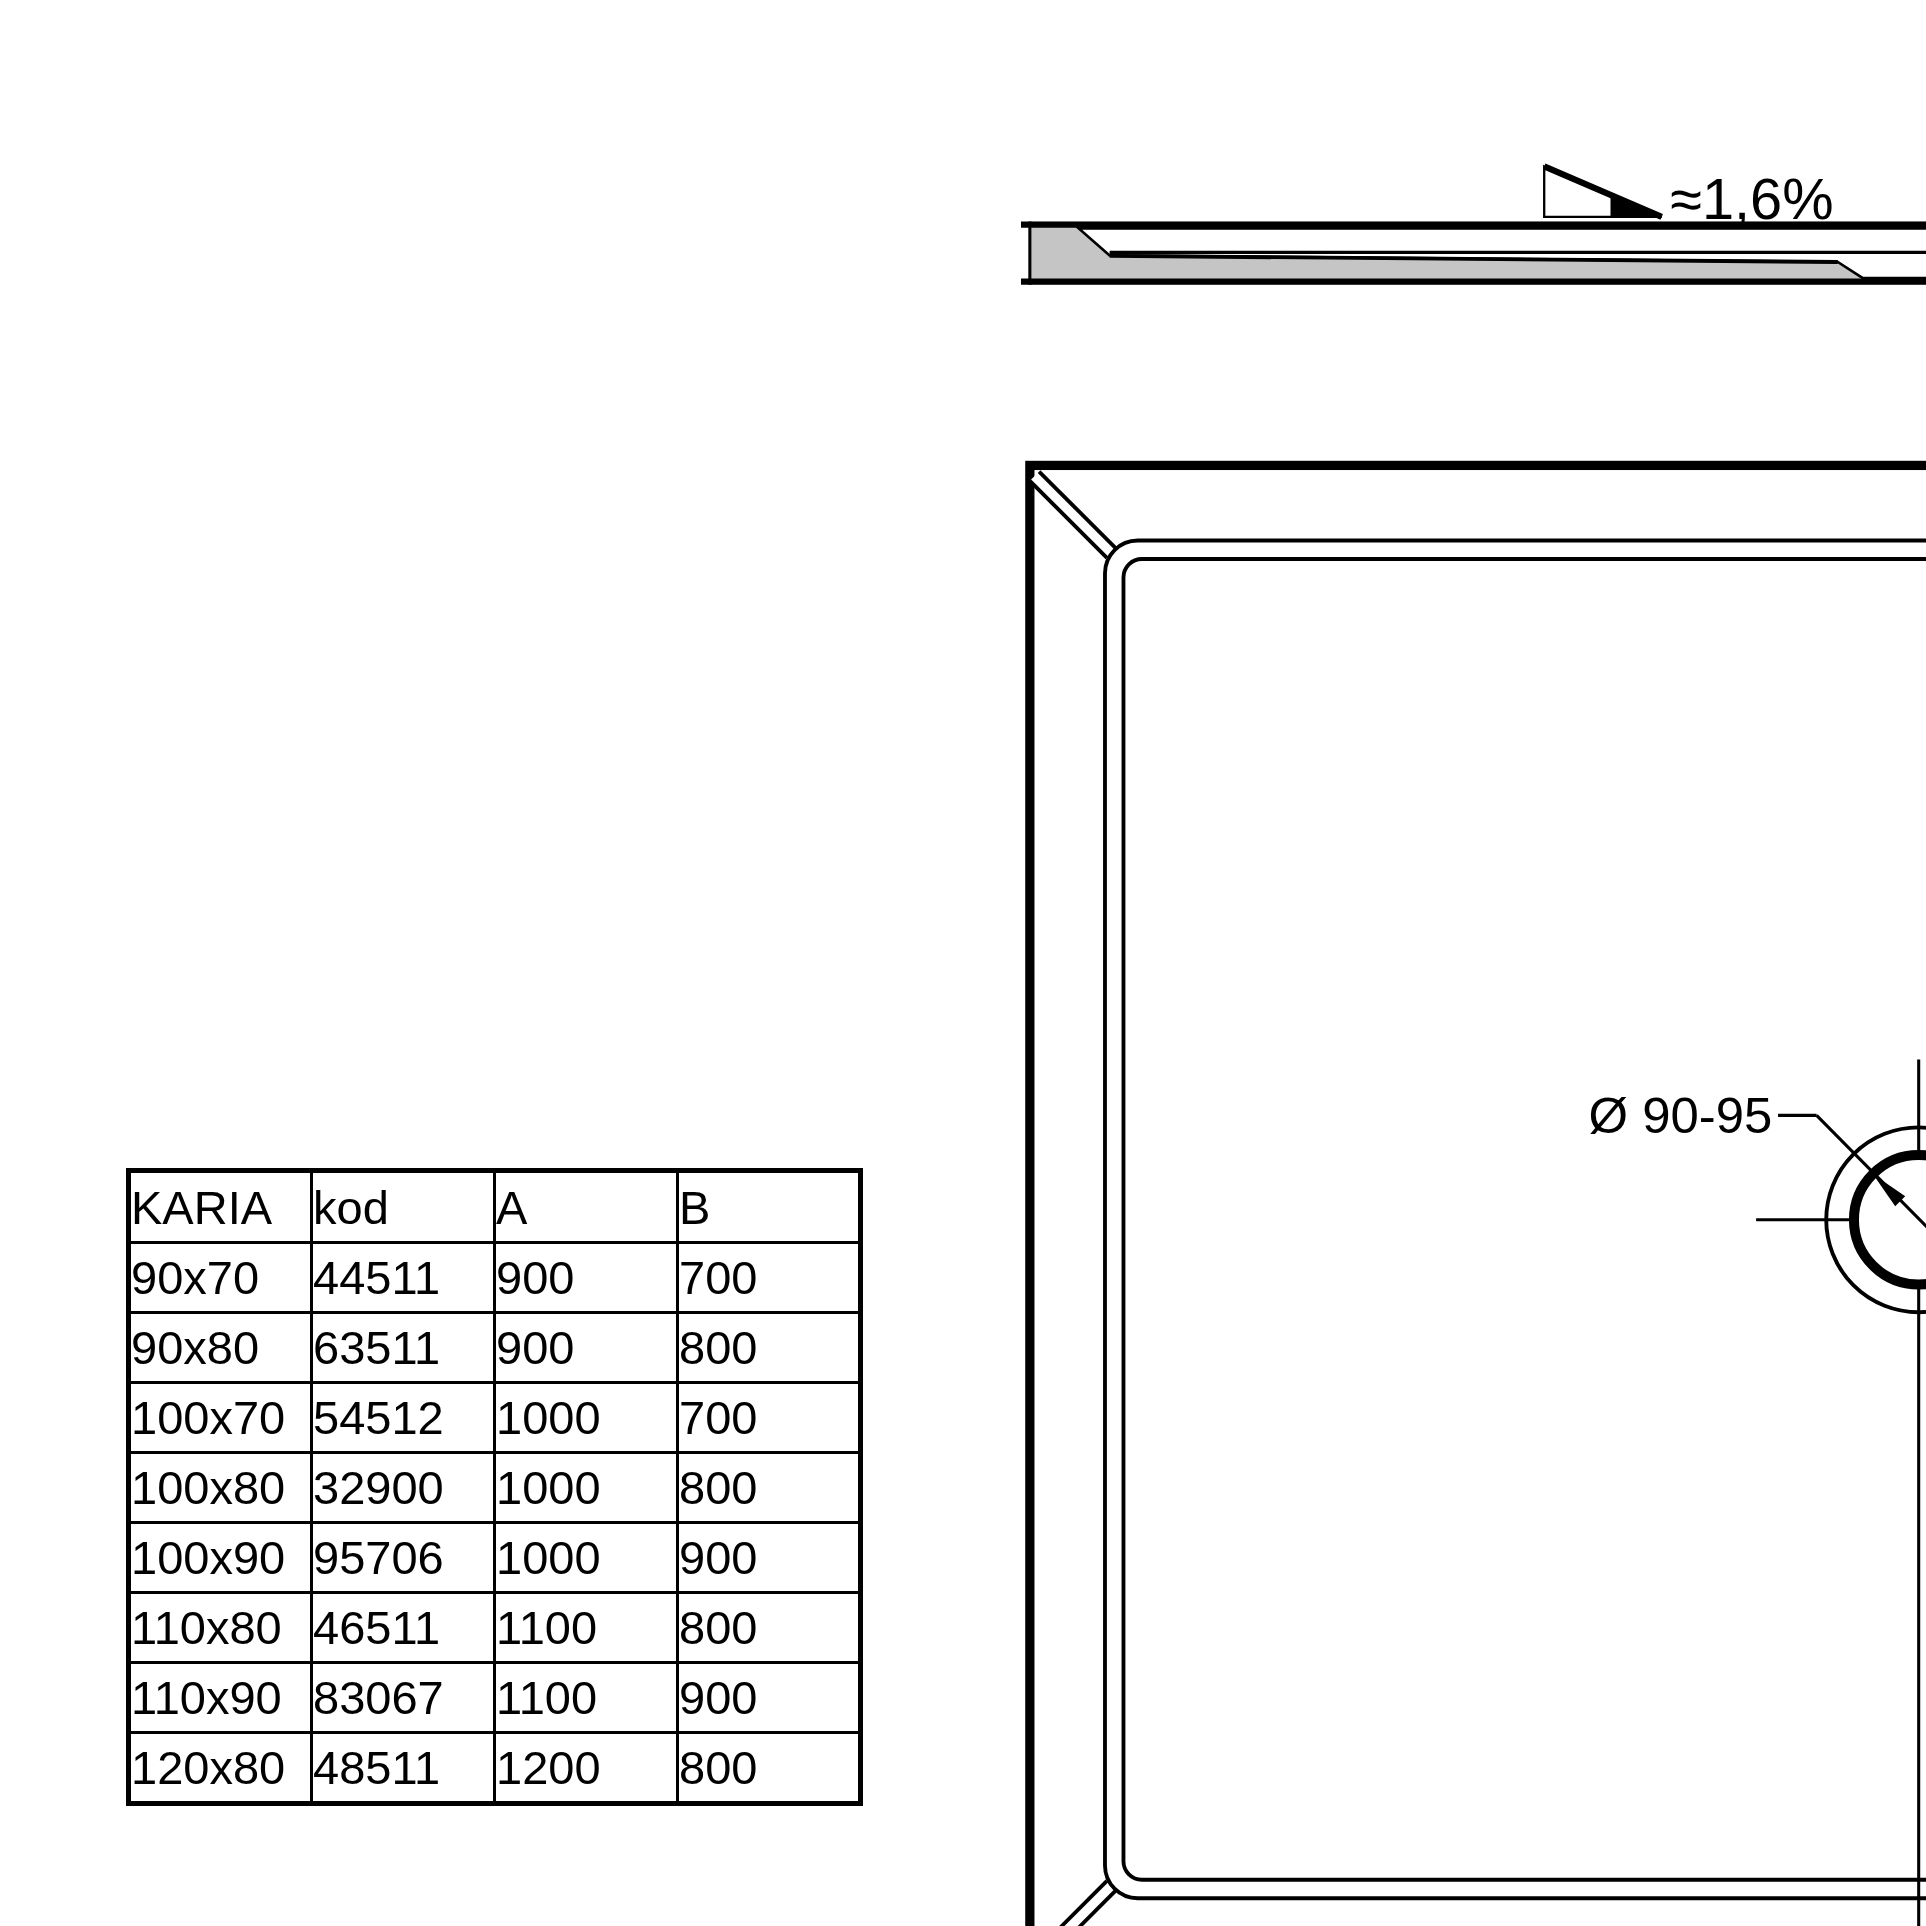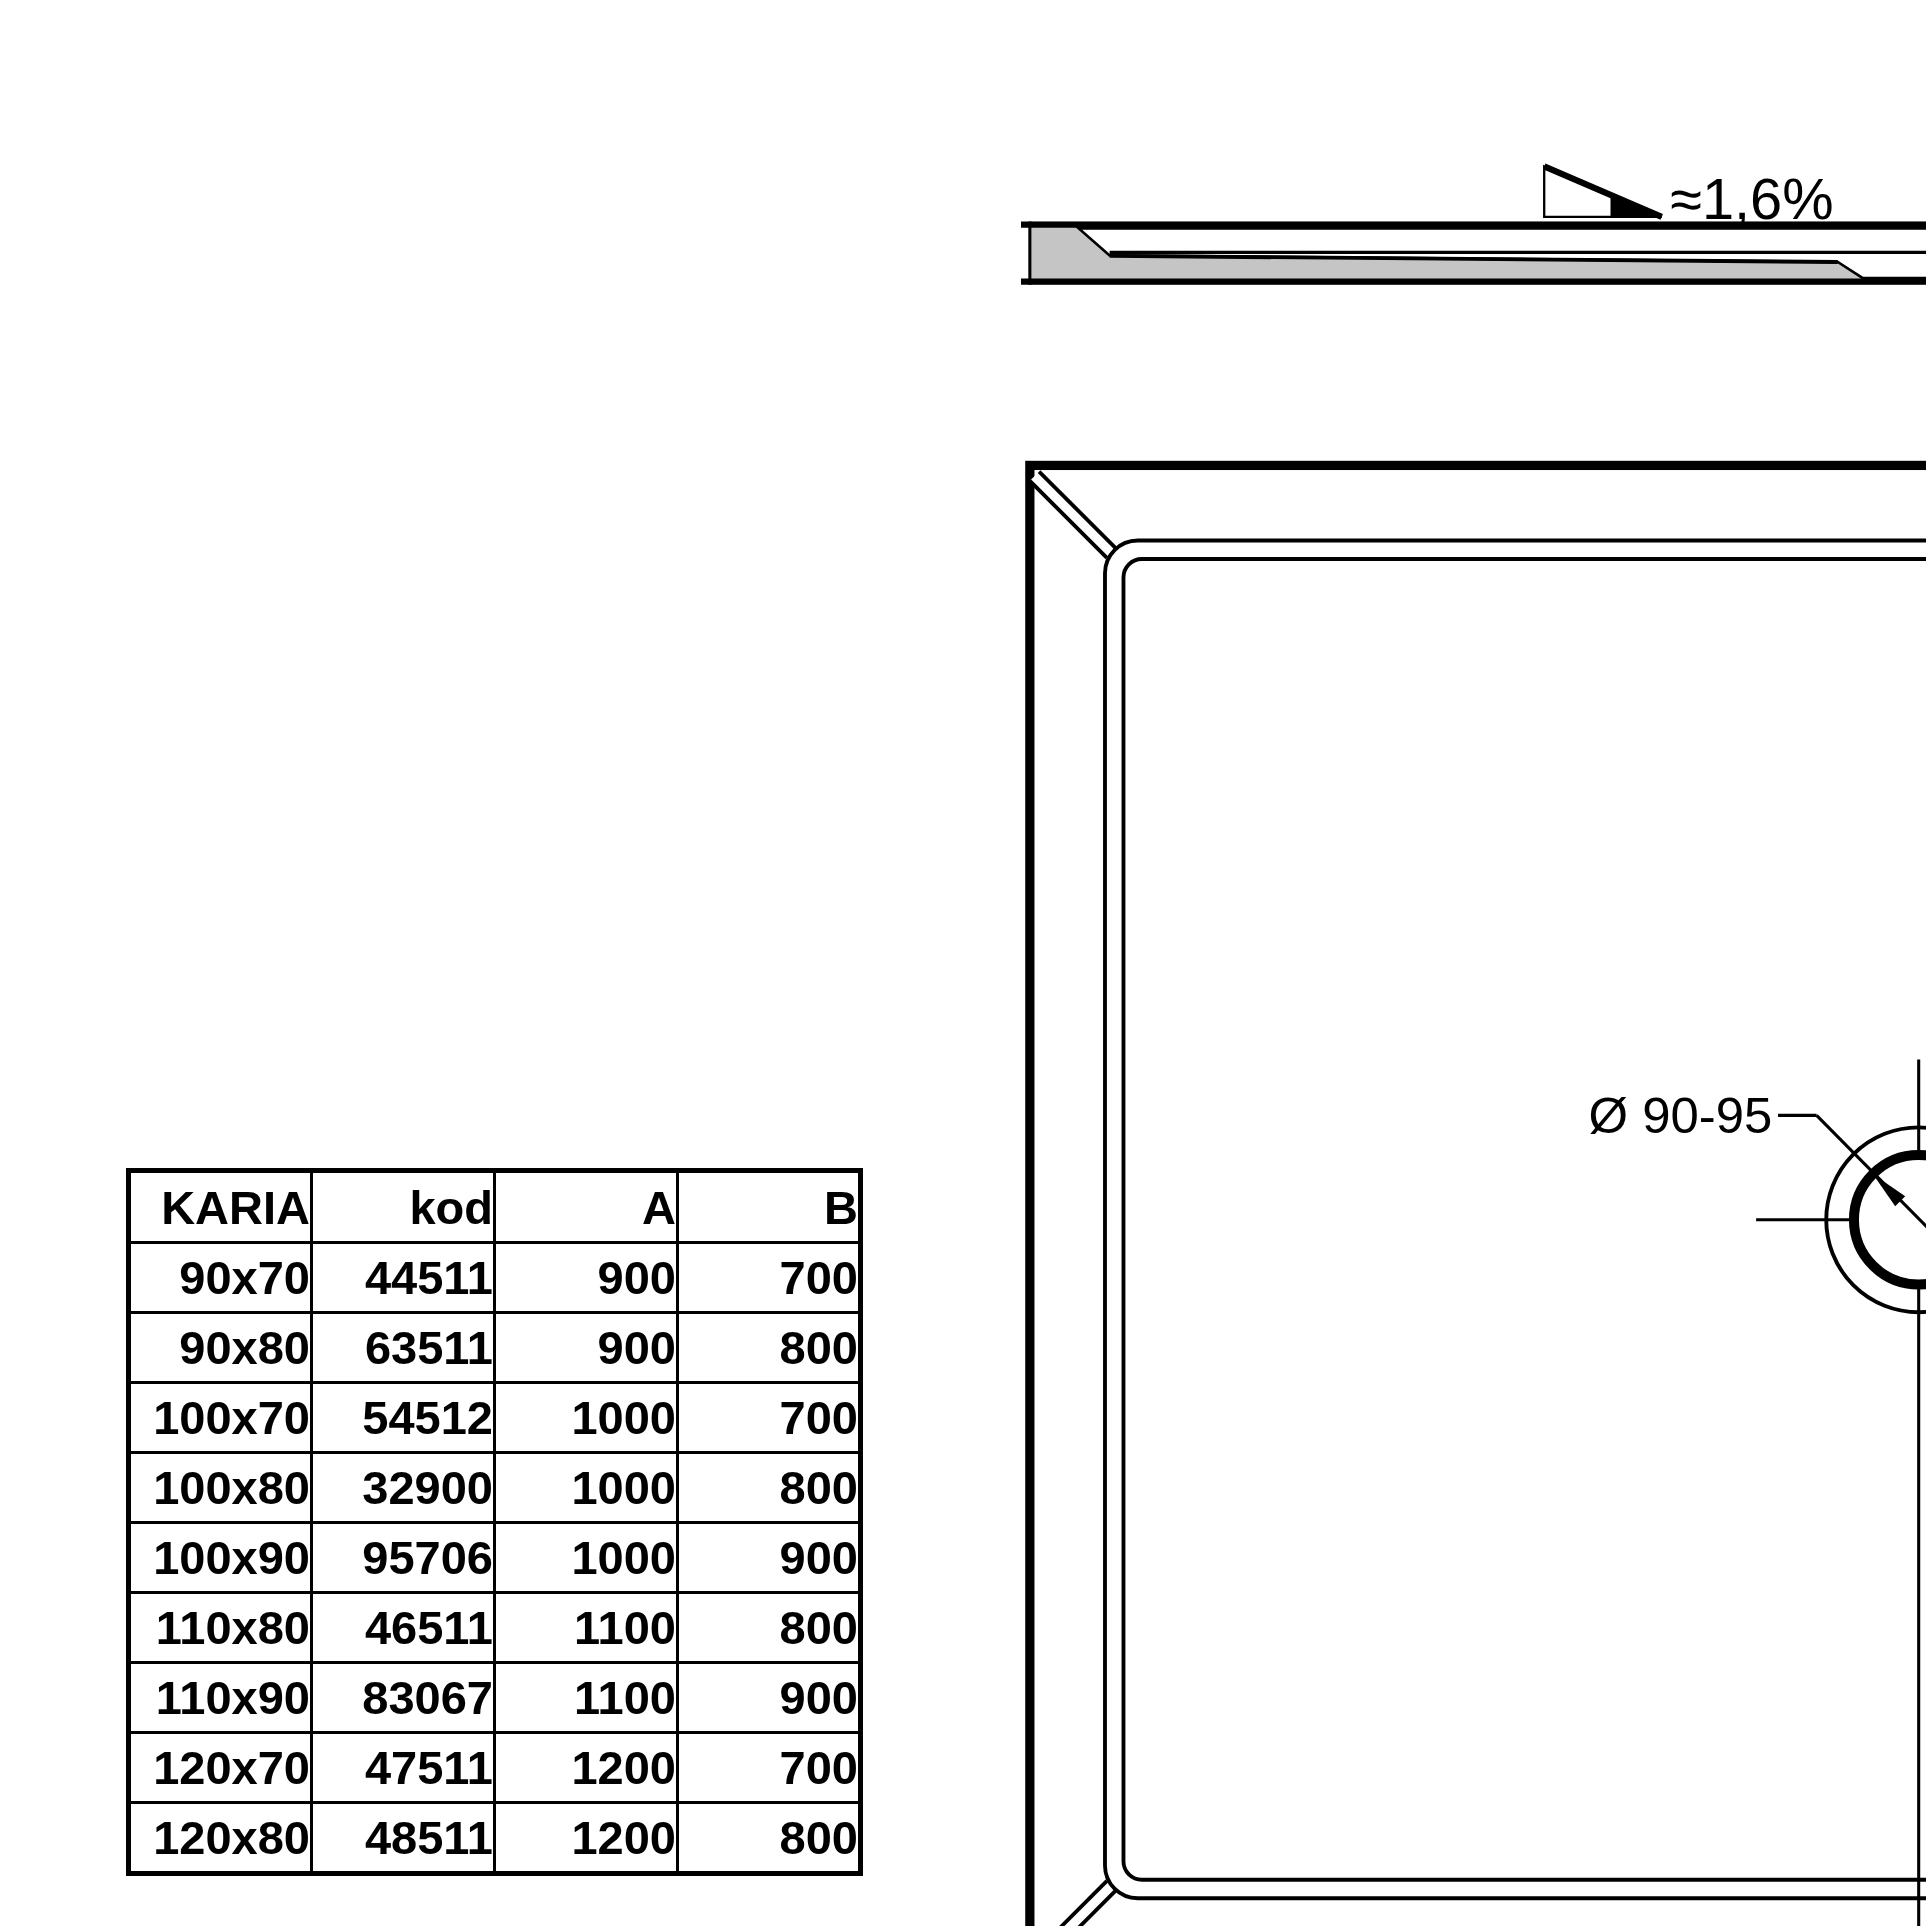--- a/index.html
+++ b/index.html
@@ -1,22 +1,22 @@
 <!DOCTYPE html>
 <html style="font-size:6.2px"><head>
 <meta charset="utf-8">
 <style>
   html,body{margin:0;padding:0;background:#ffffff;}
   body{width:2408px;height:2408px;position:relative;font-family:"Liberation Sans",sans-serif;color:#000;}
   #canvas{position:absolute;left:0;top:0;width:2408px;height:2408px;}
   
   #size-table{position:absolute;left:126px;top:1168px;width:737px;border-collapse:collapse;table-layout:fixed;
               border:5.4px solid #000;font-size:47px;line-height:1;}
-  #size-table th,#size-table td{border:3.1px solid #000;text-align:right;vertical-align:middle;
-              padding:0;font-weight:bold;overflow:hidden;white-space:nowrap;}
+  #size-table th,#size-table td{border:3.1px solid #000;text-align:left;vertical-align:middle;
+              padding:0;font-weight:normal;overflow:hidden;white-space:nowrap;}
   #size-table th{height:68px;}
   #size-table td{height:67px;}
   
   #drawing{position:absolute;left:0;top:0;}
   .thin  {stroke:#000;stroke-width:8;fill:none;}
   .med   {stroke:#000;stroke-width:10;fill:none;}
   .thick {stroke:#000;stroke-width:24;fill:none;}
   .edge  {stroke:#000;stroke-width:16;fill:none;}
   .arrow {fill:#000;stroke:none;}
   .dimtxt{font-size:120px;fill:#000;}
@@ -69,26 +69,20 @@
         <td>110x80</td>
           <td>46511</td>
           <td>1100</td>
           <td>800</td>
       </tr>
       <tr>
         <td>110x90</td>
           <td>83067</td>
           <td>1100</td>
           <td>900</td>
-      </tr>
-      <tr>
-        <td>120x70</td>
-          <td>47511</td>
-          <td>1200</td>
-          <td>700</td>
       </tr>
       <tr>
         <td>120x80</td>
           <td>48511</td>
           <td>1200</td>
           <td>800</td>
       </tr>
 
     </tbody>
   </table>

